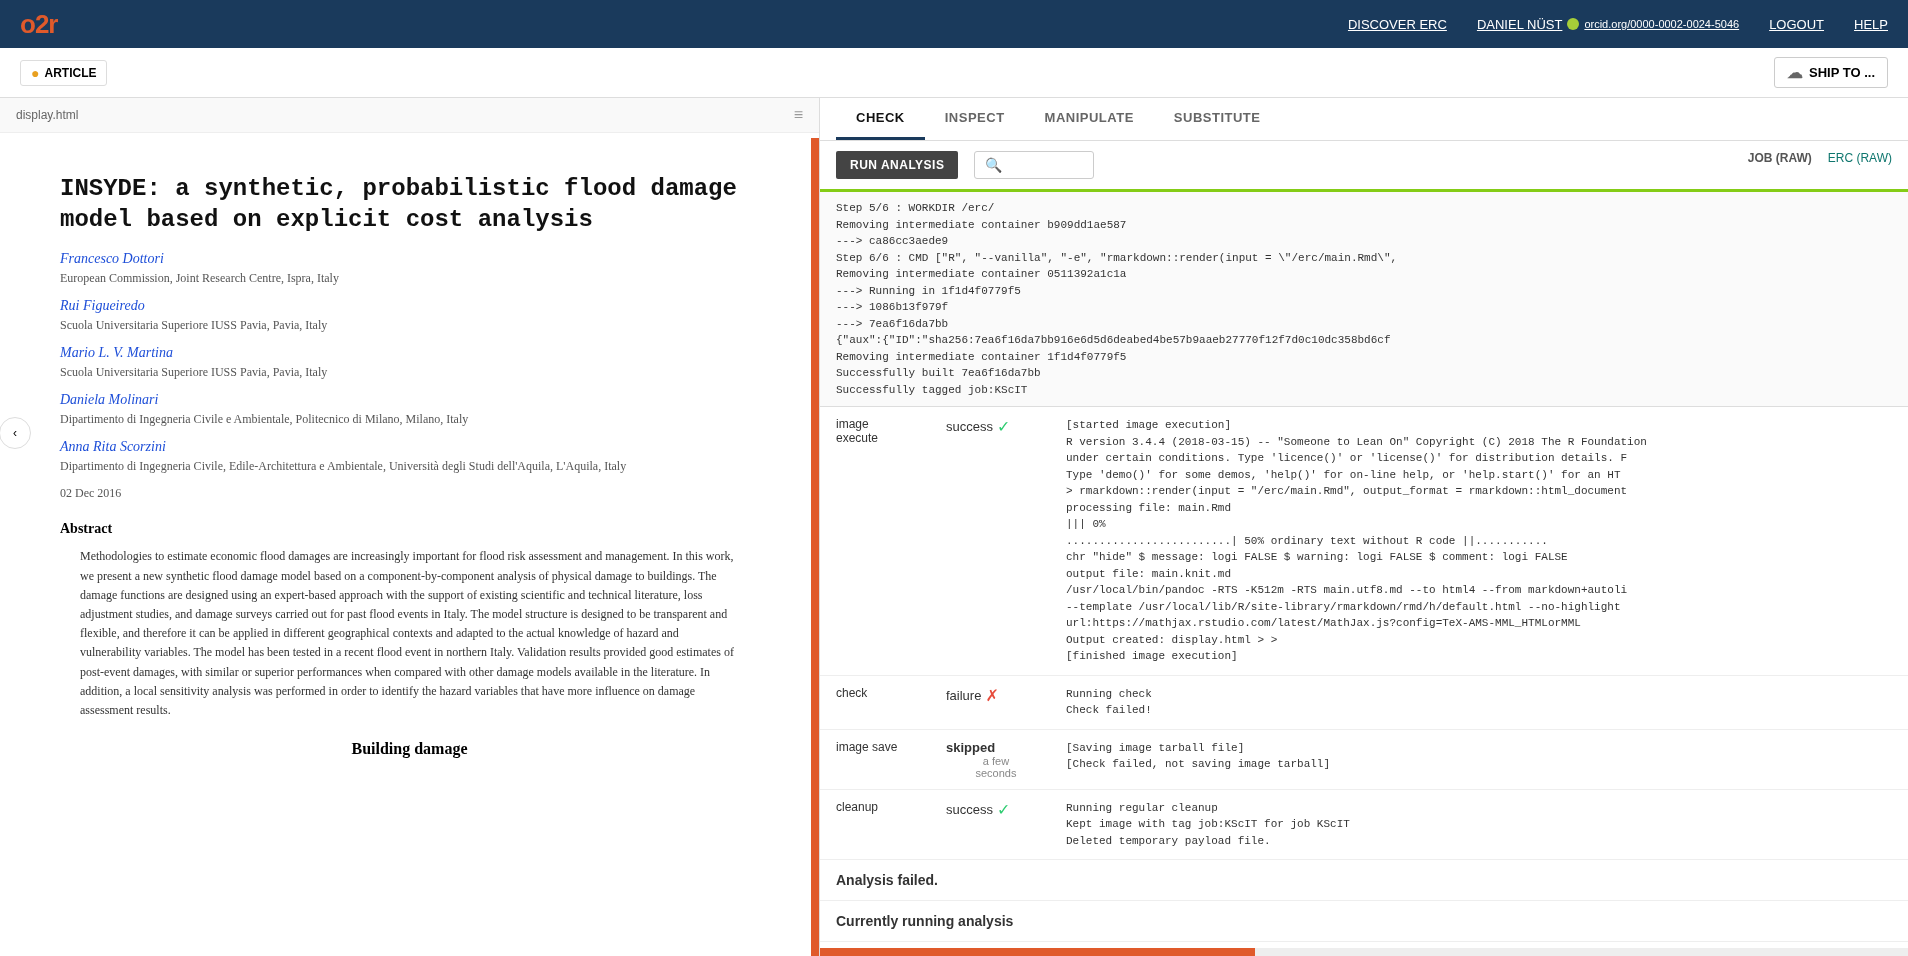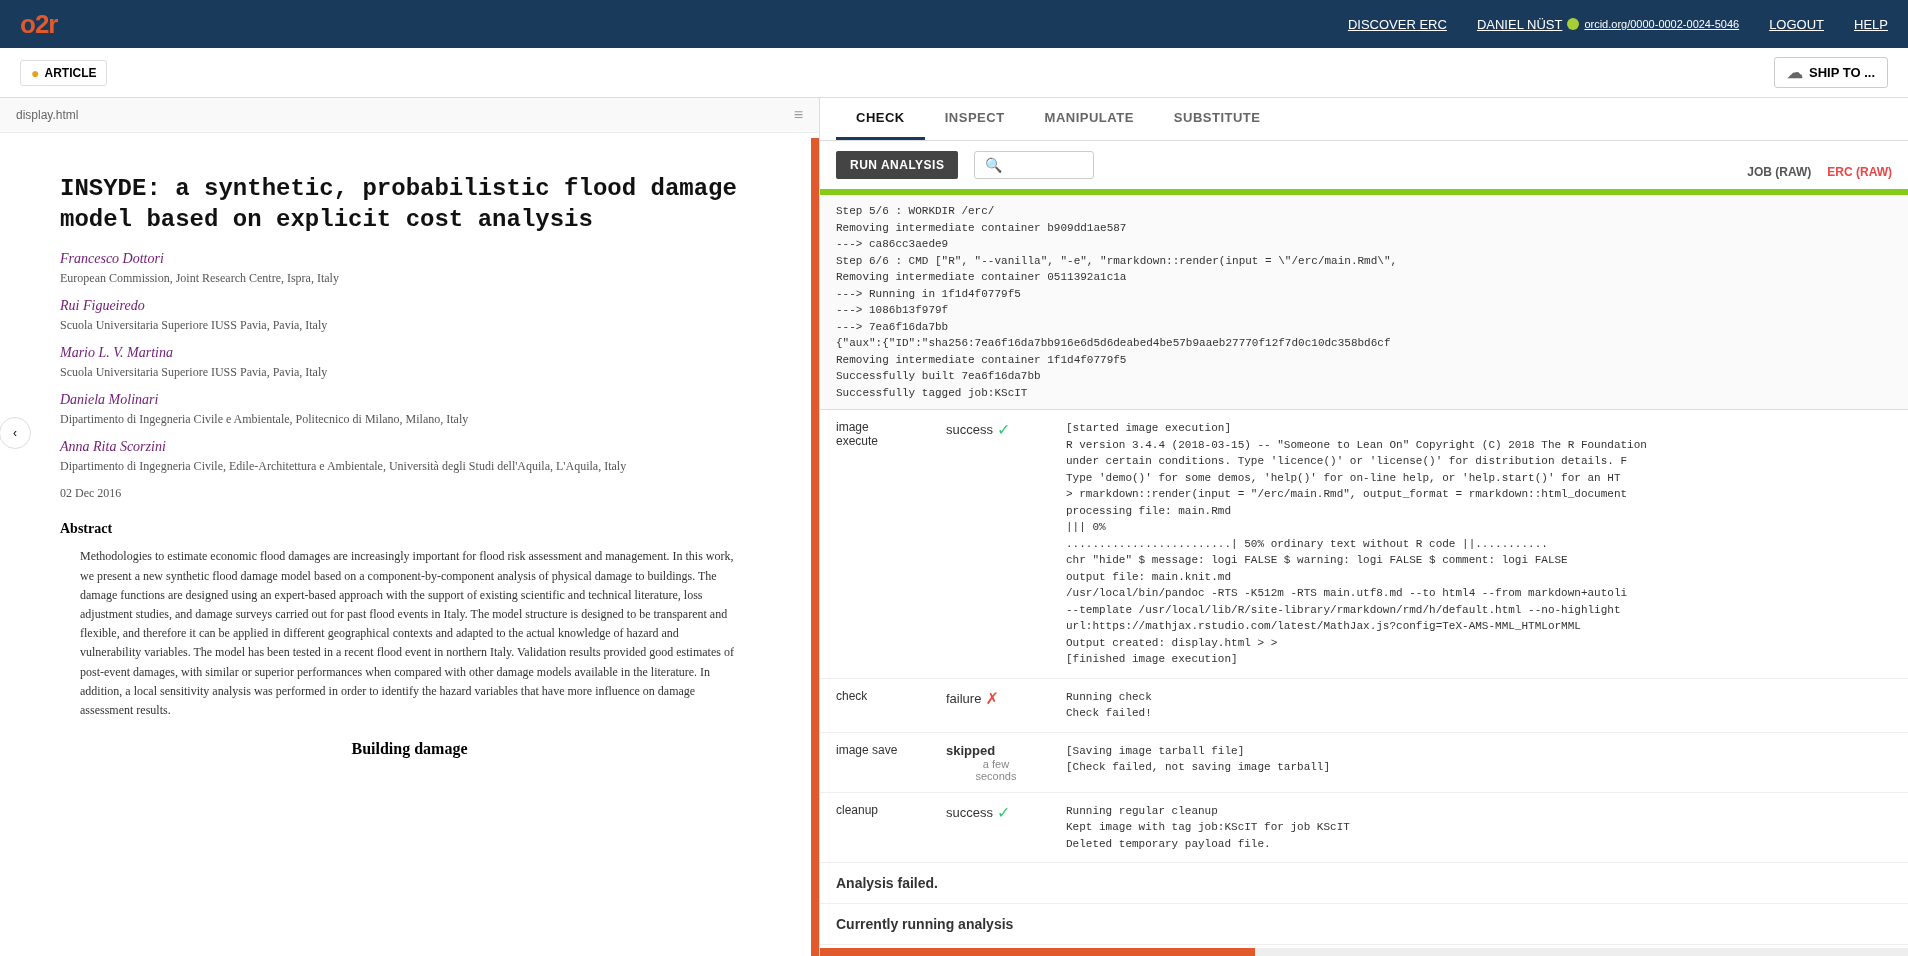--- a/index.html
+++ b/index.html
@@ -136,21 +136,21 @@
       font-weight: bold;
       line-height: 1.3;
       margin-bottom: 16px;
       color: #111;
       font-family: Liberation Mono, monospace;
     }
     .author-name {
       font-style: italic;
       font-size: 14px;
       margin-bottom: 4px;
-      color: #701a75;
+      color: #1d4ed8;
     }
     .affiliation {
       font-size: 12px;
       color: #555;
       margin-bottom: 12px;
     }
     .date { font-size: 12px; color: #555; margin-bottom: 20px; }
     .abstract-title { font-weight: bold; font-size: 14px; text-align: left; margin-bottom: 10px; }
     .abstract-text { font-size: 12px; line-height: 1.6; color: #333; margin: 0 20px 20px; }
     .section-title { font-weight: bold; font-size: 16px; text-align: center; margin-top: 20px; }
@@ -182,23 +182,23 @@
       text-transform: uppercase;
     }
     .tab.active {
       color: #111;
       border-bottom: 3px solid #1a3a5c;
     }
 
     
     .check-toolbar {
       display: flex;
-      align-items: flex-end;
+      align-items: flex-start;
       padding: 10px 16px;
-      border-bottom: 6px solid #84cc16;
+      border-bottom: 3px solid #84cc16;
       gap: 16px;
     }
     .run-analysis-btn {
       background: #444;
       color: white;
       border: none;
       padding: 7px 14px;
       font-size: 12px;
       font-weight: bold;
       cursor: pointer;
@@ -223,22 +223,22 @@
     .search-icon { color: #888; font-size: 14px; }
     .job-label {
       margin-left: auto;
       font-size: 12px;
       font-weight: bold;
       color: #555;
       cursor: pointer;
     }
     .erc-label {
       font-size: 12px;
-      font-weight: bold;
-      color: #ef4444;
+      font-weight: normal;
+      color: #0f766e;
       cursor: pointer;
     }
 
     
     .check-content {
       flex: 1;
       overflow-y: auto;
     }
 
     

